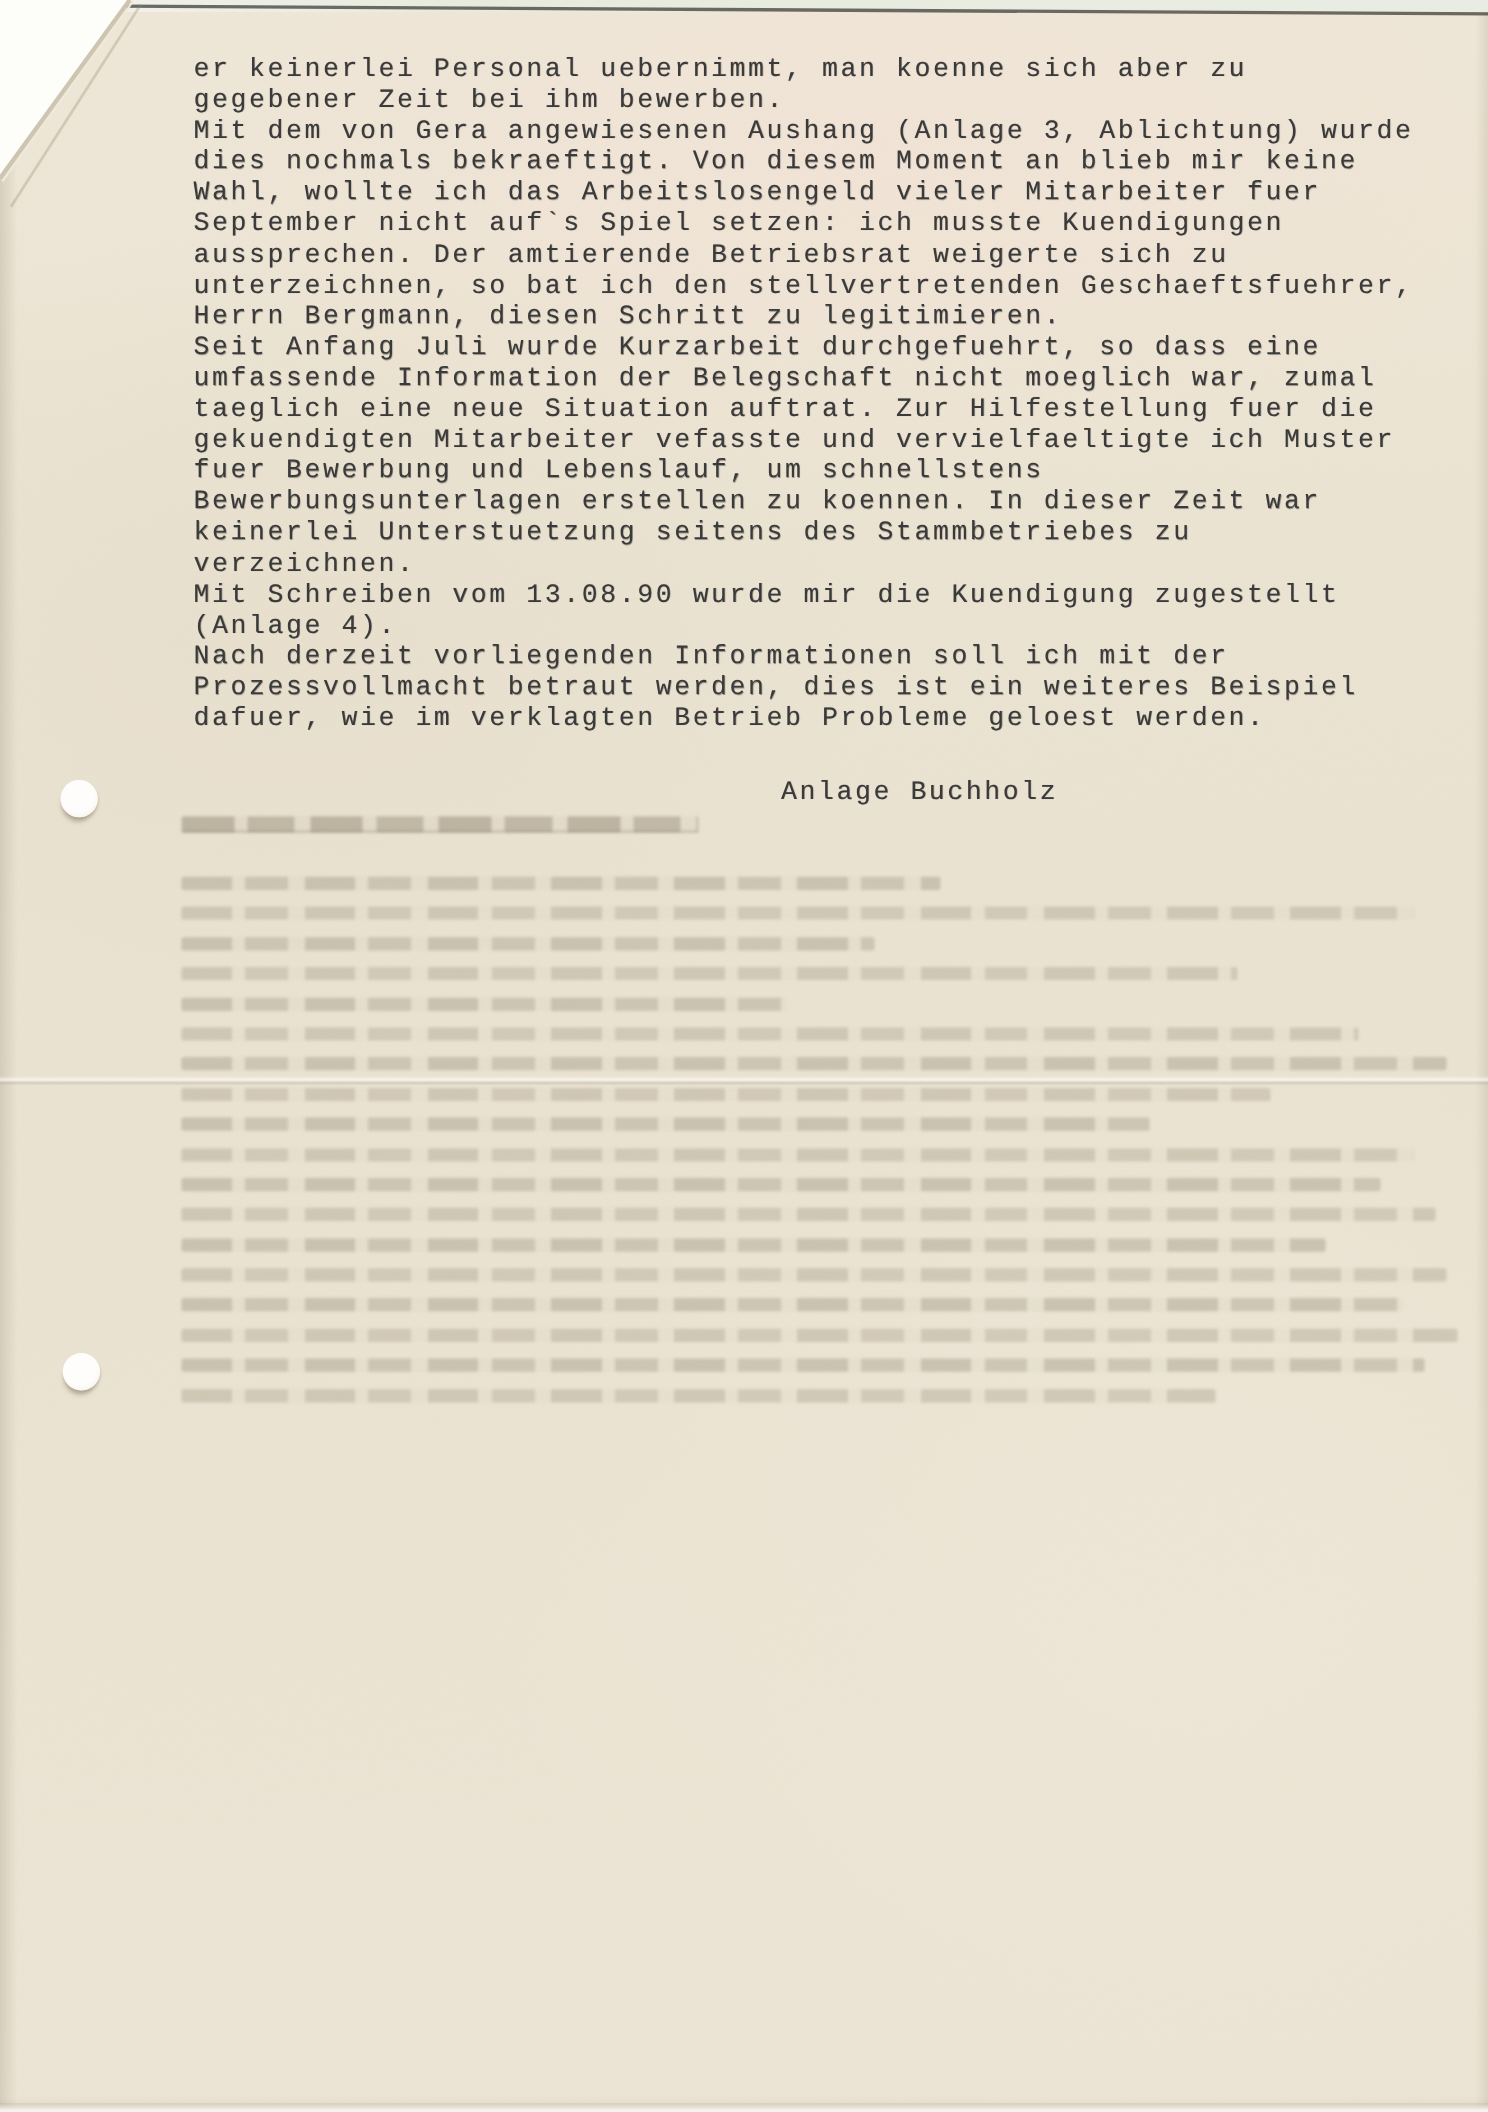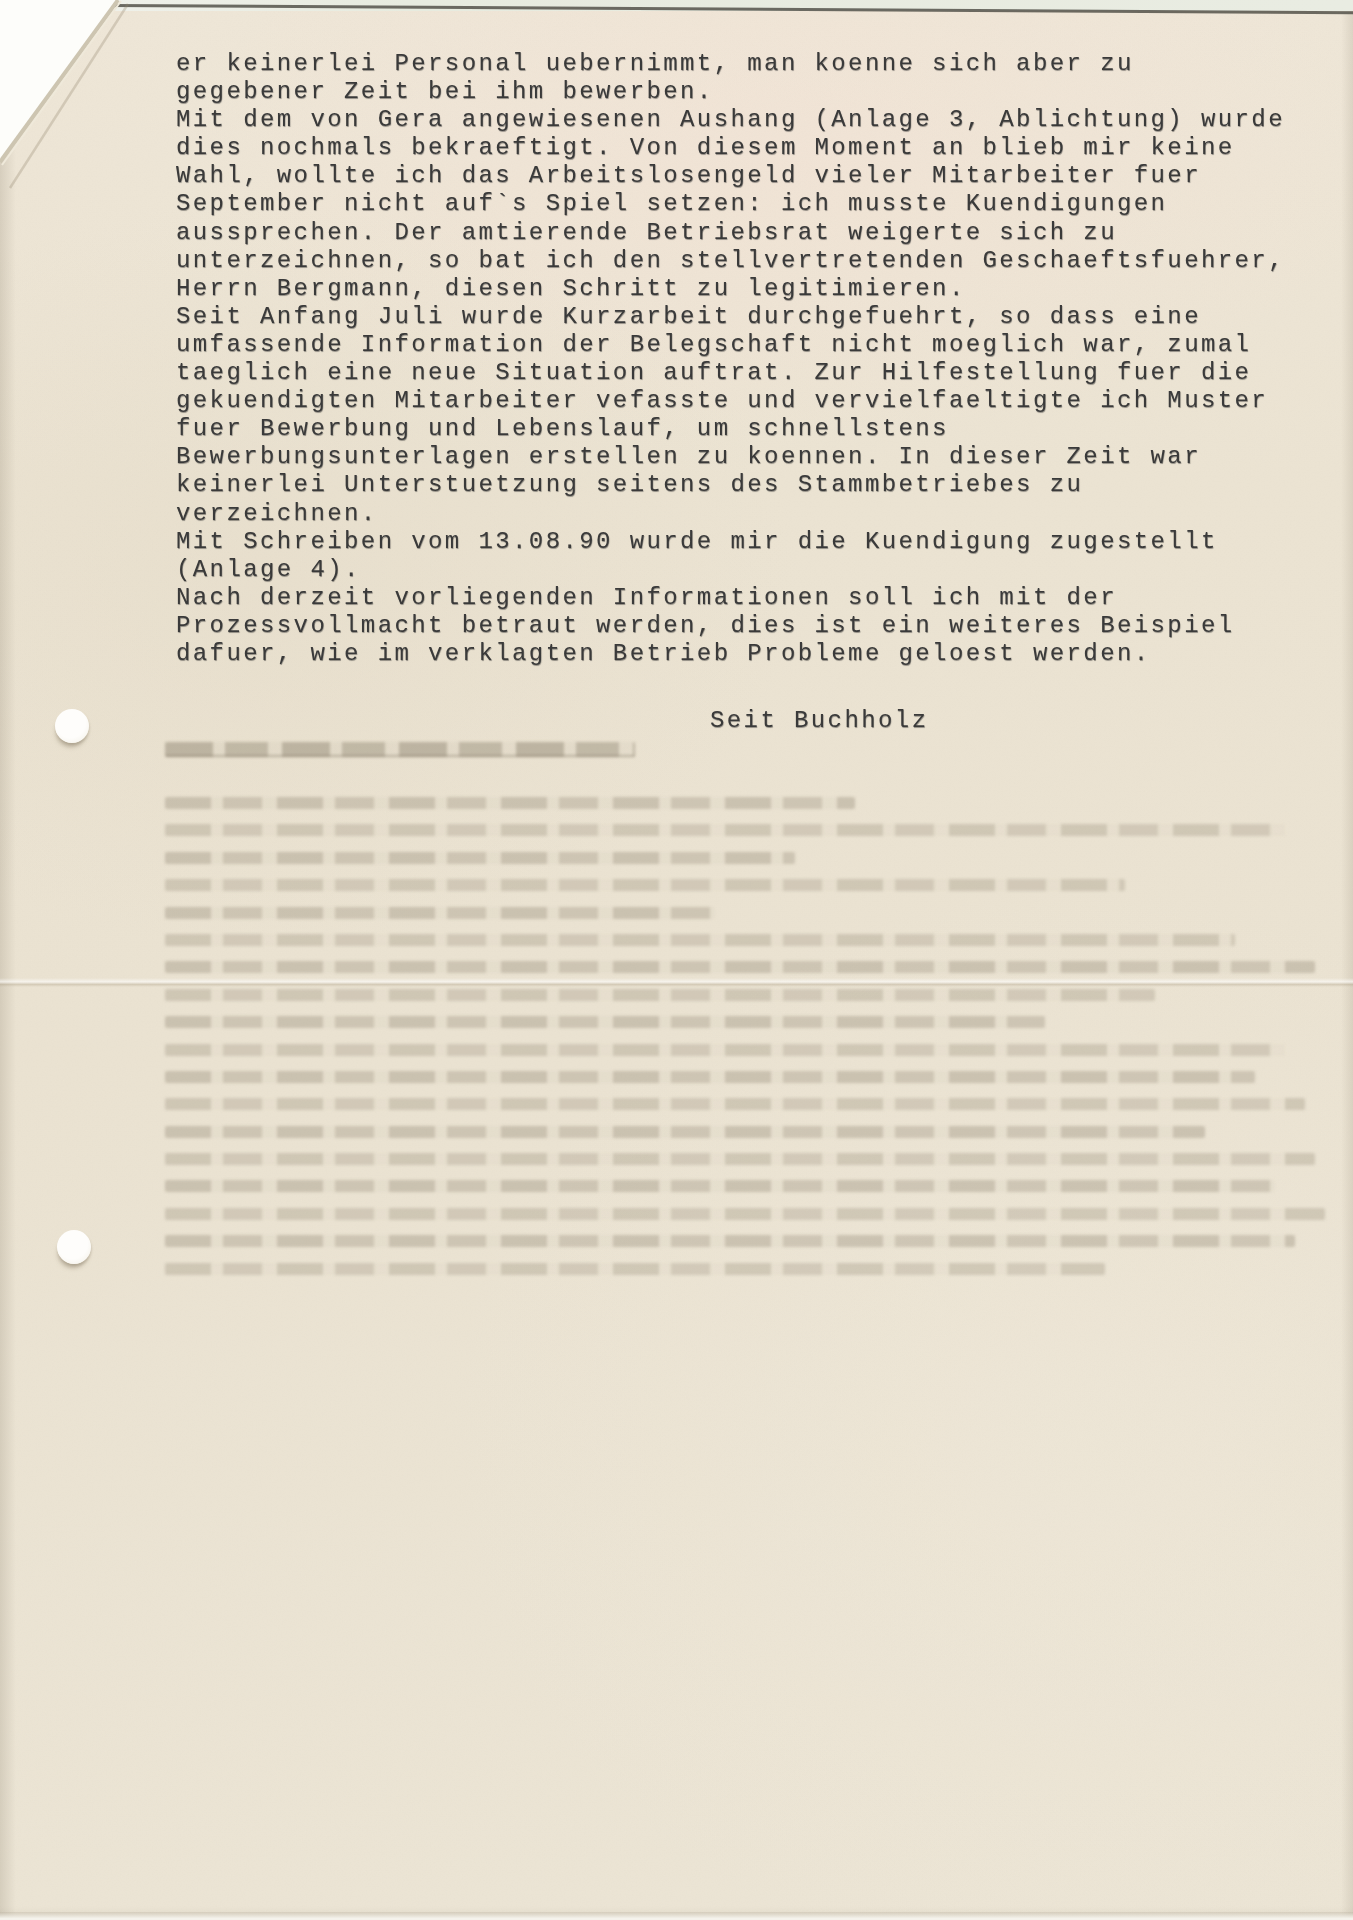--- a/index.html
+++ b/index.html
@@ -120,21 +120,21 @@
 
   <svg class="dogear" width="240" height="240">
     <polygon points="0,0 118,0 0,162" fill="#fdfdfa"></polygon>
     <line x1="118" y1="0" x2="0" y2="162" stroke="#cdc5b1" stroke-width="4"></line>
     <line x1="121" y1="1" x2="2" y2="165" stroke="#efe9da" stroke-width="2"></line>
     <line x1="128" y1="4" x2="10" y2="188" stroke="rgba(145,133,110,0.30)" stroke-width="2.5"></line>
   </svg>
 
   <div class="body-text"><div class="tline">er keinerlei Personal uebernimmt, man koenne sich aber zu</div><div class="tline">gegebener Zeit bei ihm bewerben.</div><div class="tline">Mit dem von Gera angewiesenen Aushang (Anlage 3, Ablichtung) wurde</div><div class="tline">dies nochmals bekraeftigt. Von diesem Moment an blieb mir keine</div><div class="tline">Wahl, wollte ich das Arbeitslosengeld vieler Mitarbeiter fuer</div><div class="tline">September nicht auf`s Spiel setzen: ich musste Kuendigungen</div><div class="tline">aussprechen. Der amtierende Betriebsrat weigerte sich zu</div><div class="tline">unterzeichnen, so bat ich den stellvertretenden Geschaeftsfuehrer,</div><div class="tline">Herrn Bergmann, diesen Schritt zu legitimieren.</div><div class="tline">Seit Anfang Juli wurde Kurzarbeit durchgefuehrt, so dass eine</div><div class="tline">umfassende Information der Belegschaft nicht moeglich war, zumal</div><div class="tline">taeglich eine neue Situation auftrat. Zur Hilfestellung fuer die</div><div class="tline">gekuendigten Mitarbeiter vefasste und vervielfaeltigte ich Muster</div><div class="tline">fuer Bewerbung und Lebenslauf, um schnellstens</div><div class="tline">Bewerbungsunterlagen erstellen zu koennen. In dieser Zeit war</div><div class="tline">keinerlei Unterstuetzung seitens des Stammbetriebes zu</div><div class="tline">verzeichnen.</div><div class="tline">Mit Schreiben vom 13.08.90 wurde mir die Kuendigung zugestellt</div><div class="tline">(Anlage 4).</div><div class="tline">Nach derzeit vorliegenden Informationen soll ich mit der</div><div class="tline">Prozessvollmacht betraut werden, dies ist ein weiteres Beispiel</div><div class="tline">dafuer, wie im verklagten Betrieb Probleme geloest werden.</div></div>
 
-  <div class="signature">Seit Buchholz</div>
+  <div class="signature">Anlage Buchholz</div>
 
   <div class="ghost">
     <div class="ghost-heading" style="width: 470px;"></div>
   <div class="gline" style="width: 690px;"></div>
       <div class="gline" style="width: 1120px;"></div>
       <div class="gline" style="width: 630px;"></div>
       <div class="gline" style="width: 960px;"></div>
       <div class="gline" style="width: 550px;"></div>
       <div class="gline" style="width: 1070px;"></div>
       <div class="gline" style="width: 1150px;"></div>

